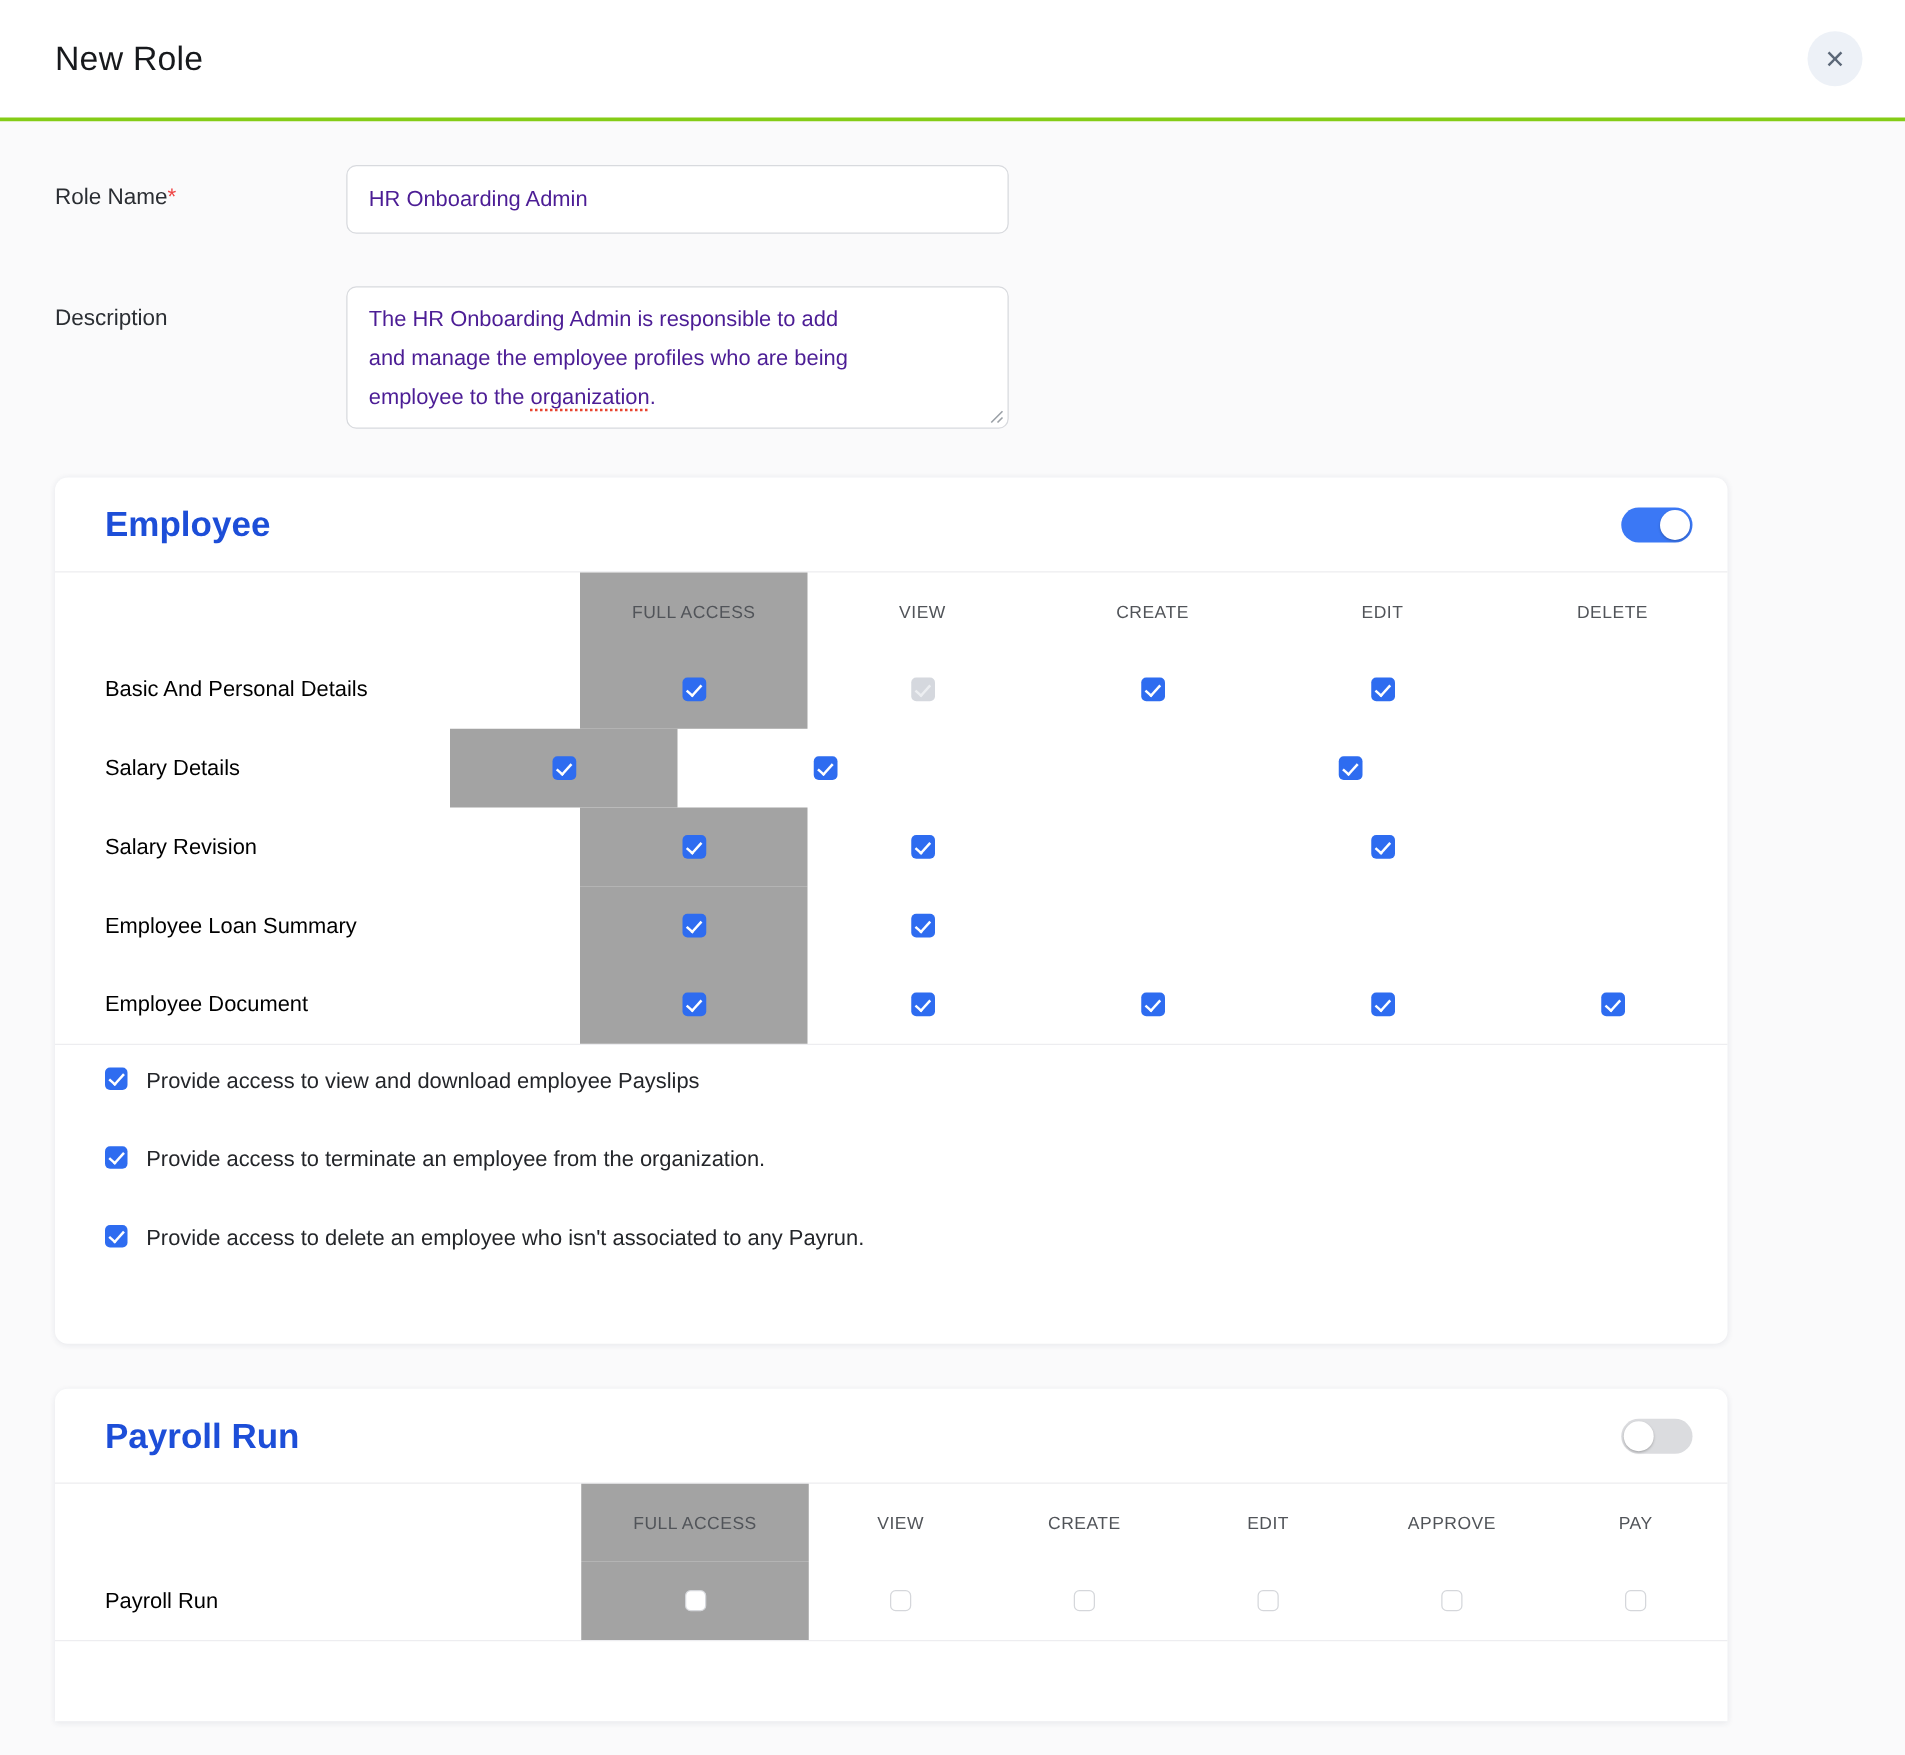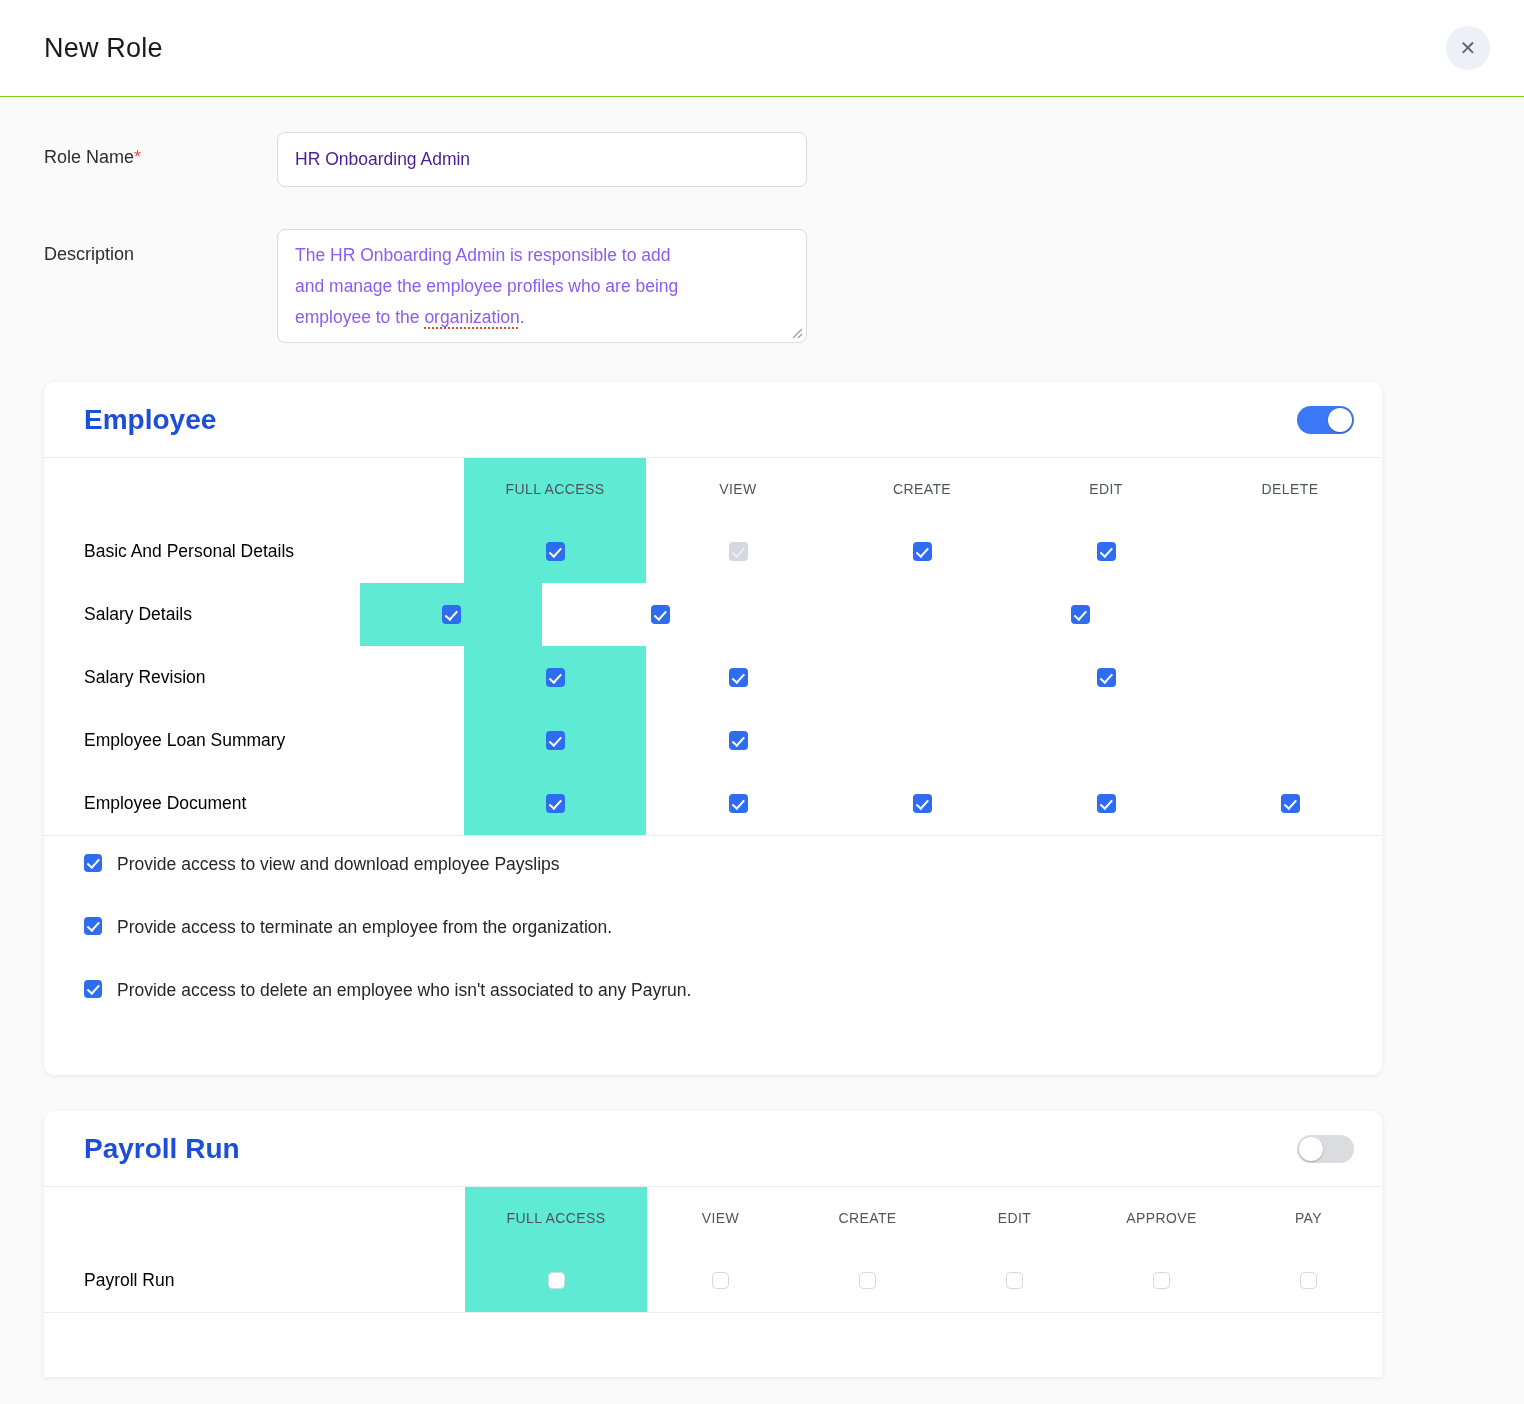--- a/index.html
+++ b/index.html
@@ -4,21 +4,21 @@
 <style>
   * { margin:0; padding:0; box-sizing:border-box; }
   html,body { width:1524px; height:1404px; overflow:hidden; }
   body {
     font-family:"Liberation Sans", sans-serif;
     background:#fafafb;
     color:#24262b;
   }
   
   .dlg-header {
-    height:97px; background:#fff; border-bottom:1px solid #84cc16;
+    height:97px; background:#fff; border-bottom:3px solid #84cc16;
     display:flex; align-items:center; padding:0 34px 0 44px;
   }
   .dlg-title { font-size:27px; font-weight:500; color:#17191c; letter-spacing:.2px; }
   .close-btn {
     margin-left:auto; width:44px; height:44px; border-radius:50%;
     background:#edf1f7; border:none; cursor:pointer;
     display:flex; align-items:center; justify-content:center;
     font-size:20px; color:#5c6878; font-family:inherit;
   }
   
@@ -28,21 +28,21 @@
   .field-label { width:233px; padding-top:15px; font-size:18px; color:#2b2e33; }
   .req { color:#ef4545; }
   .text-input {
     width:530px; height:55px; border:1px solid #d8dade; border-radius:8px;
     background:#fff; font-family:inherit; font-size:17.5px; color:#4c1d95;
     padding:0 17px; outline:none;
   }
   .textarea-box {
     position:relative; width:530px; height:114px;
     border:1px solid #d8dade; border-radius:8px; background:#fff;
-    padding:10px 17px; font-size:17.5px; line-height:31px; color:#8b5cf6;
+    padding:10px 17px; font-size:17.5px; line-height:31px; color:#4c1d95;
     cursor:text; overflow:hidden;
   }
   .misspelled {
     text-decoration:underline dotted #e8442e;
     text-decoration-thickness:2px; text-underline-offset:4px;
   }
   .resize-handle { position:absolute; right:3px; bottom:3px; }
   
   .card {
     width:1338px; margin-left:44px; background:#fff; border-radius:10px;
@@ -72,21 +72,21 @@
   .t-head, .t-row { display:grid; align-items:center; }
   .t-head { height:62px; }
   .t-row  { height:63px; }
   .t-body { border-bottom:1px solid #ededf0; }
   .col-h {
     text-align:center; font-size:14px; color:#515459; letter-spacing:.4px;
     align-self:stretch; display:flex; align-items:center; justify-content:center;
   }
   .row-label { padding-left:40px; font-size:17.5px; color:#000000; }
   .cell { display:flex; align-items:center; justify-content:center; align-self:stretch; }
-  .hl { background:#5eead4; }
+  .hl { background:#a3a3a3; }
   
   .cb { width:19px; height:19px; border-radius:4px; position:relative; display:inline-block; }
   .cb.checked { background:#2e6cf0; cursor:pointer; }
   .cb.checked::after {
     content:""; position:absolute; left:6.2px; top:2.8px; width:4.6px; height:9.6px;
     border:solid #fff; border-width:0 2.4px 2.4px 0; transform:rotate(42deg);
   }
   .cb.disabled { background:#d5d8de; }
   .cb.disabled::after {
     content:""; position:absolute; left:6.2px; top:2.8px; width:4.6px; height:9.6px;

